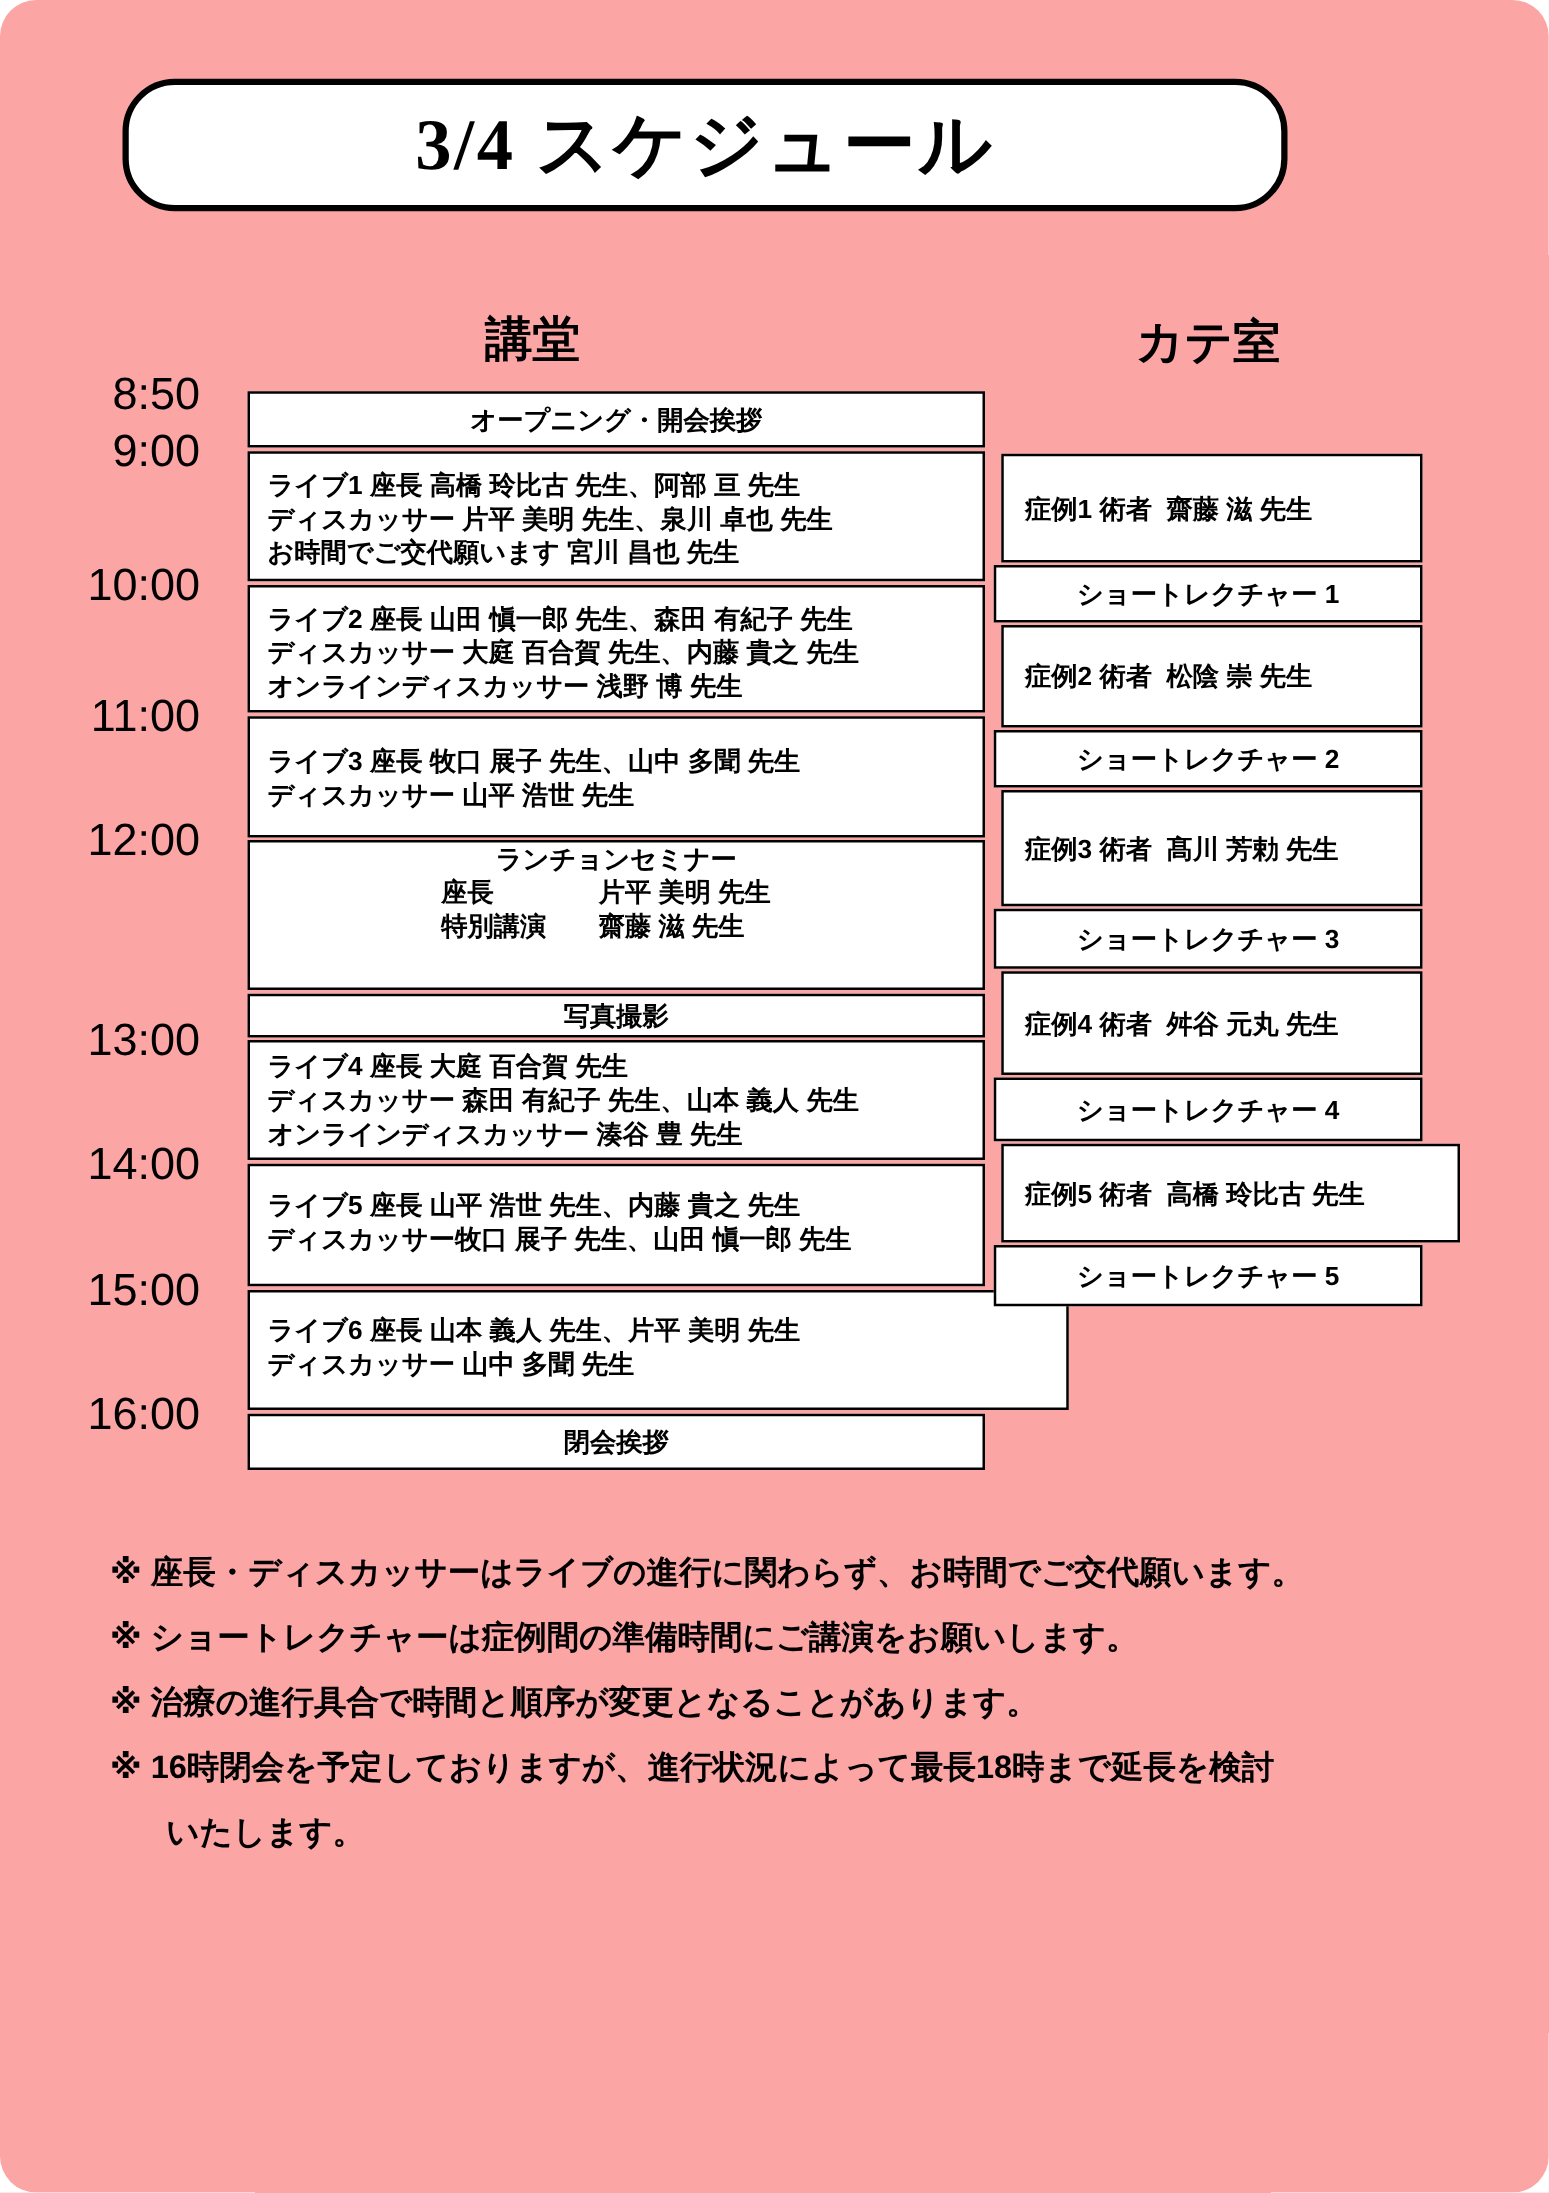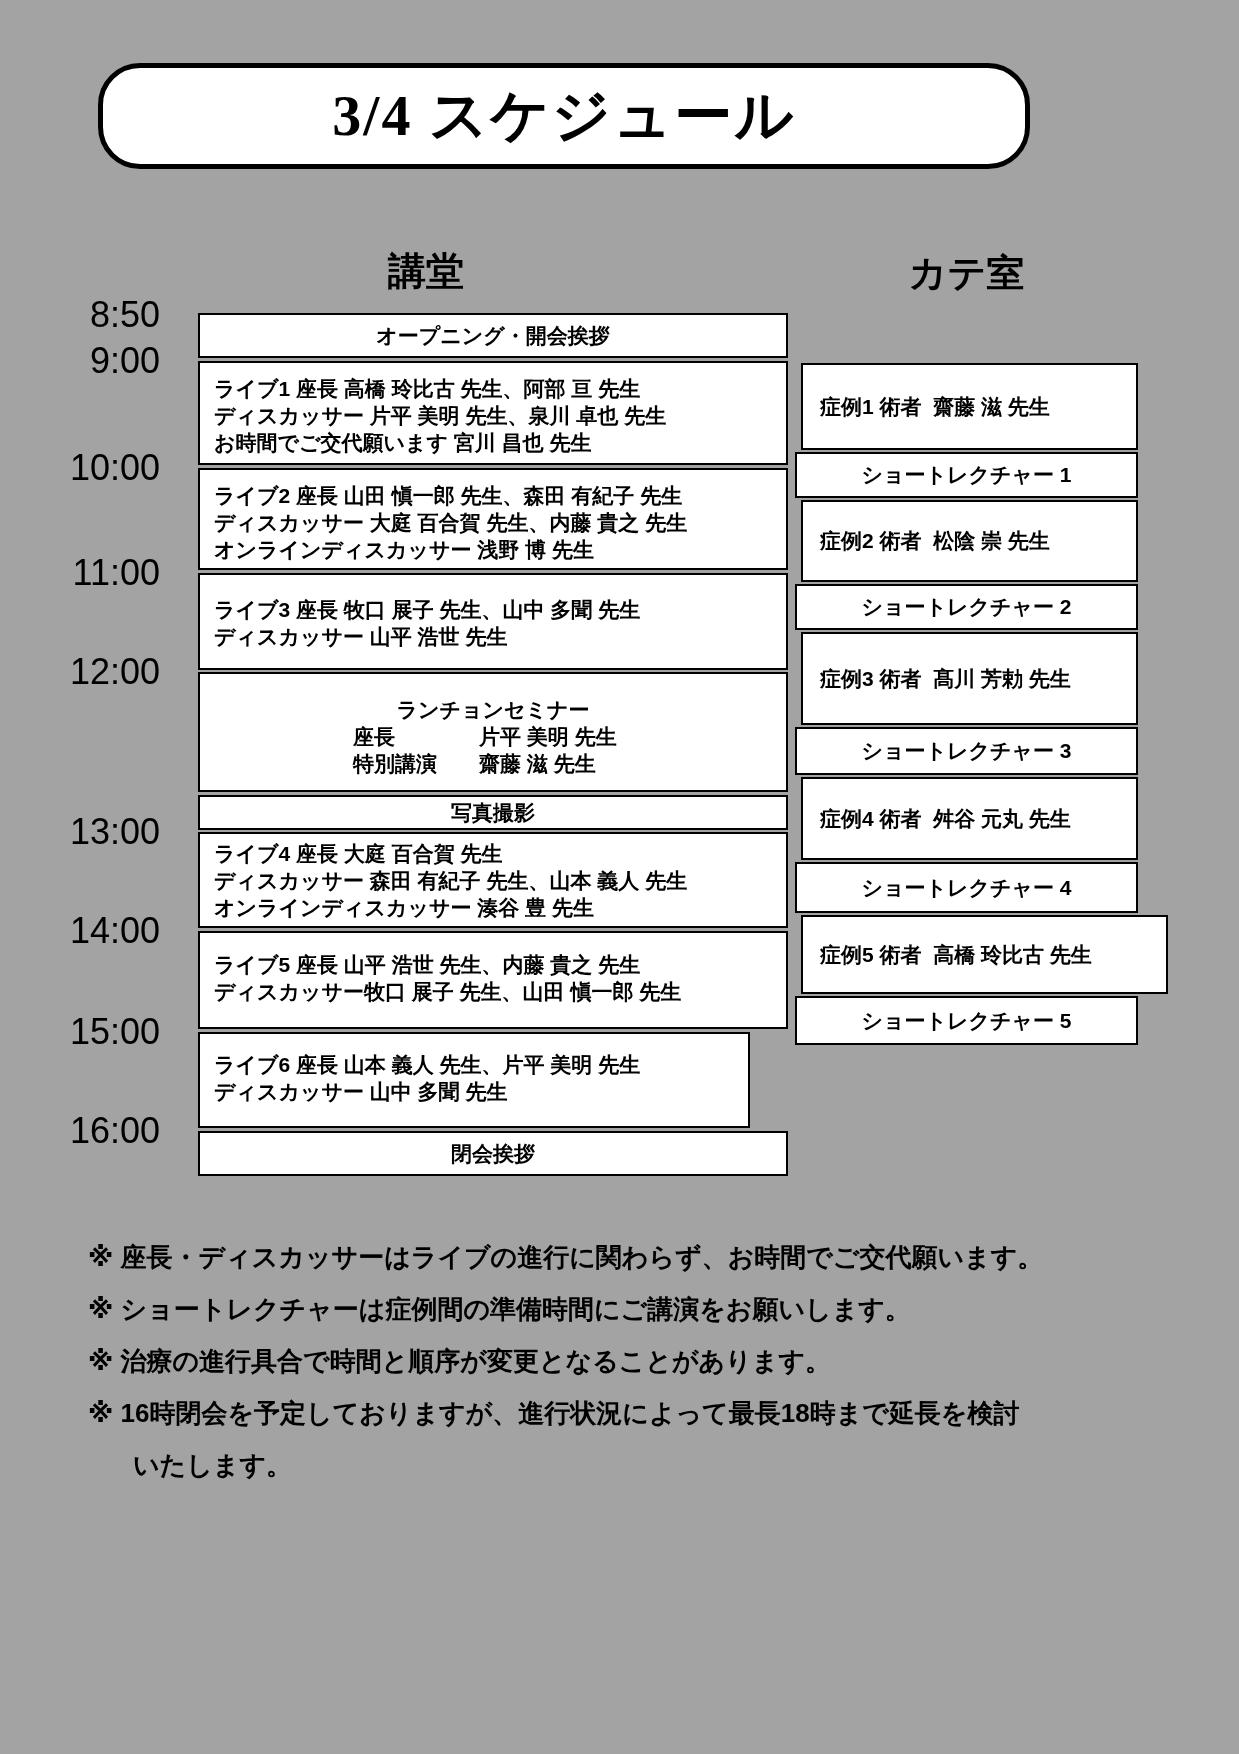--- a/index.html
+++ b/index.html
@@ -1,18 +1,18 @@
 <!DOCTYPE html>
 <html><head>
 <meta charset="utf-8">
 <style>
   html,body { margin:0; padding:0; background:#fff; }
   .page {
-    position:relative; width:1239px; height:1754px; background:#a3a3a3;
-    font-family:"Liberation Sans","DejaVu Sans",sans-serif; color:#000; overflow:hidden;
+    position:relative; width:1239px; height:1754px; background:#fca5a5;
+    font-family:"Liberation Sans","DejaVu Sans",sans-serif; color:#000; overflow:hidden;border-radius:29px;
   }
   .title-box {
     position:absolute; left:98px; top:63px; width:932px; height:106px;
     border:5px solid #000; border-radius:42px; box-sizing:border-box;
     display:flex; align-items:center; justify-content:center; background:#fff;
   }
   .title-text {
     font-family:"Liberation Serif","DejaVu Serif",serif;
     font-weight:bold; font-size:58px; letter-spacing:2px; white-space:pre;
   }
@@ -71,21 +71,21 @@
     <div class="line">ライブ2 座長 山田 愼一郎 先生、森田 有紀子 先生</div>
     <div class="line">ディスカッサー 大庭 百合賀 先生、内藤 貴之 先生</div>
     <div class="line">オンラインディスカッサー 浅野 博 先生</div>
   </div>
 
   <div class="box session" style="left:198px; top:573px; width:590px; height:97px; padding:21px 0 0 14px;">
     <div class="line">ライブ3 座長 牧口 展子 先生、山中 多聞 先生</div>
     <div class="line">ディスカッサー 山平 浩世 先生</div>
   </div>
 
-  <div class="box" style="left:198px; top:672px; width:590px; height:120px; padding-top:22px;">
+  <div class="box" style="left:198px; top:672px; width:590px; height:120px; ">
     <div class="luncheon-title">ランチョンセミナー</div>
     <div class="luncheon-row">
       <span class="luncheon-label">座長</span>
       <span class="luncheon-value">片平 美明 先生</span>
     </div>
     <div class="luncheon-row">
       <span class="luncheon-label">特別講演</span>
       <span class="luncheon-value">齋藤 滋 先生</span>
     </div>
   </div>
@@ -98,21 +98,21 @@
     <div class="line">ライブ4 座長 大庭 百合賀 先生</div>
     <div class="line">ディスカッサー 森田 有紀子 先生、山本 義人 先生</div>
     <div class="line">オンラインディスカッサー 湊谷 豊 先生</div>
   </div>
 
   <div class="box session" style="left:198px; top:931px; width:590px; height:98px; padding:18px 0 0 14px;">
     <div class="line">ライブ5 座長 山平 浩世 先生、内藤 貴之 先生</div>
     <div class="line">ディスカッサー牧口 展子 先生、山田 愼一郎 先生</div>
   </div>
 
-  <div class="box session" style="left:198px; top:1032px; width:552px; height:96px; padding:17px 10px 0 14px;">
+  <div class="box session" style="left:198px; top:1032px; width:657px; height:96px; padding:17px 10px 0 14px;">
     <div class="line">ライブ6 座長 山本 義人 先生、片平 美明 先生</div>
     <div class="line">ディスカッサー 山中 多聞 先生</div>
   </div>
 
   <div class="box banner" style="left:198px; top:1131px; width:590px; height:45px;">
     <span>閉会挨拶</span>
   </div>
 
   <div class="box case-box" style="left:801px; top:363px; width:337px; height:87px;">症例1 術者  齋藤 滋 先生</div>
   <div class="box sl-box" style="left:795px; top:452px; width:343px; height:46px;">ショートレクチャー 1</div>

